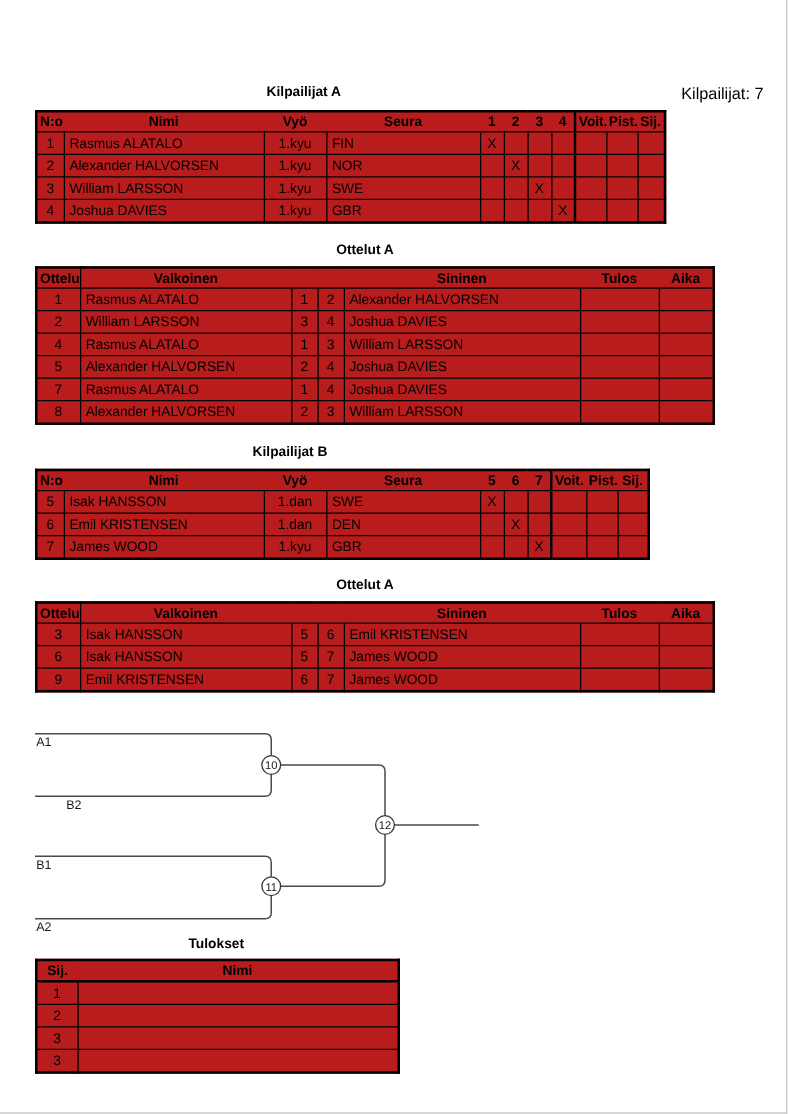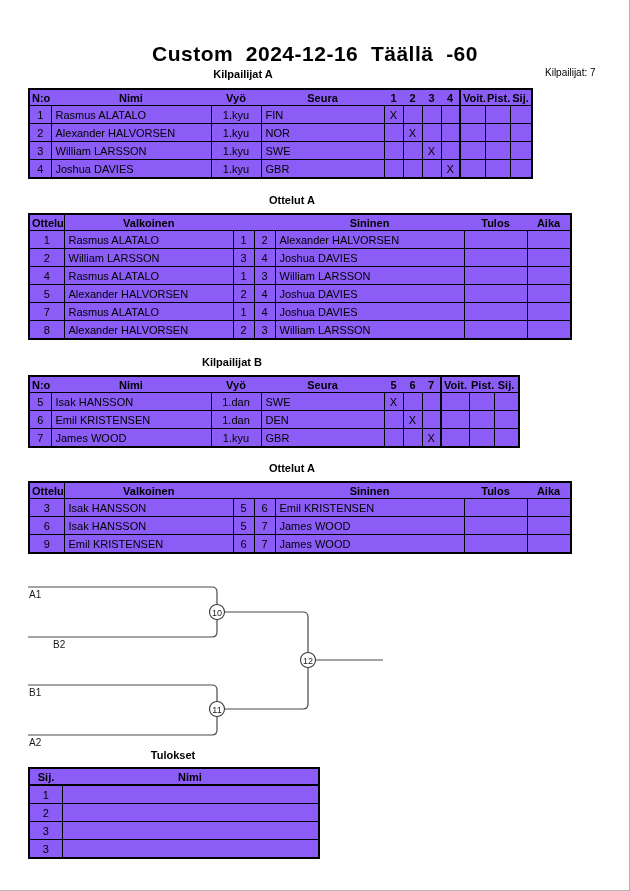--- a/index.html
+++ b/index.html
@@ -9,23 +9,23 @@
     border-right:1px solid #b5b5b5; border-bottom:1px solid #b5b5b5; box-sizing:border-box;
   }
   .main-title {
     position:absolute; left:0; top:42px; width:630px; text-align:center;
     font-size:21px; font-weight:bold; white-space:pre; letter-spacing:0.5px;
   }
   .sec-title {
     position:absolute; transform:translateX(-50%);
     font-size:11px; font-weight:bold; white-space:nowrap;
   }
-  .meta-label { position:absolute; left:545px; top:67px; font-size:10px; }
-
-  table { border-collapse:collapse; table-layout:fixed; position:absolute; background:#8b5cf6; }
+  .meta-label { position:absolute; left:545px; top:67px; font-size:13px; }
+
+  table { border-collapse:collapse; table-layout:fixed; position:absolute; background:#b91c1c; }
   table { border:2px solid #000; }
   th {
     border:none; border-bottom:1px solid #000; height:15px; padding:0 2px;
     font-size:11px; font-weight:bold; overflow:hidden; white-space:nowrap;
   }
   td {
     border:1px solid #000; height:17px; padding:0 4px; font-size:11px;
     text-align:center; overflow:hidden; white-space:nowrap;
   }
 
@@ -54,21 +54,20 @@
   .tk td:nth-child(2) { text-align:left; }
 
   .bracket-svg { position:absolute; left:0; top:575px; }
   .bracket-label { position:absolute; font-size:10px; color:#1a1a1a; white-space:nowrap; }
 </style>
 </head>
 <body>
 
 <div id="page">
 
-  <div class="main-title">Custom  2024-12-16  Täällä  -60</div>
   <div class="sec-title" style="left:243px; top:68px;">Kilpailijat A</div>
   <div class="meta-label">Kilpailijat: 7</div>
 
   <table class="ka">
     <colgroup>
       <col style="width:22px">
         <col style="width:160px">
         <col style="width:50px">
         <col style="width:123px">
       <col style="width:19px">

